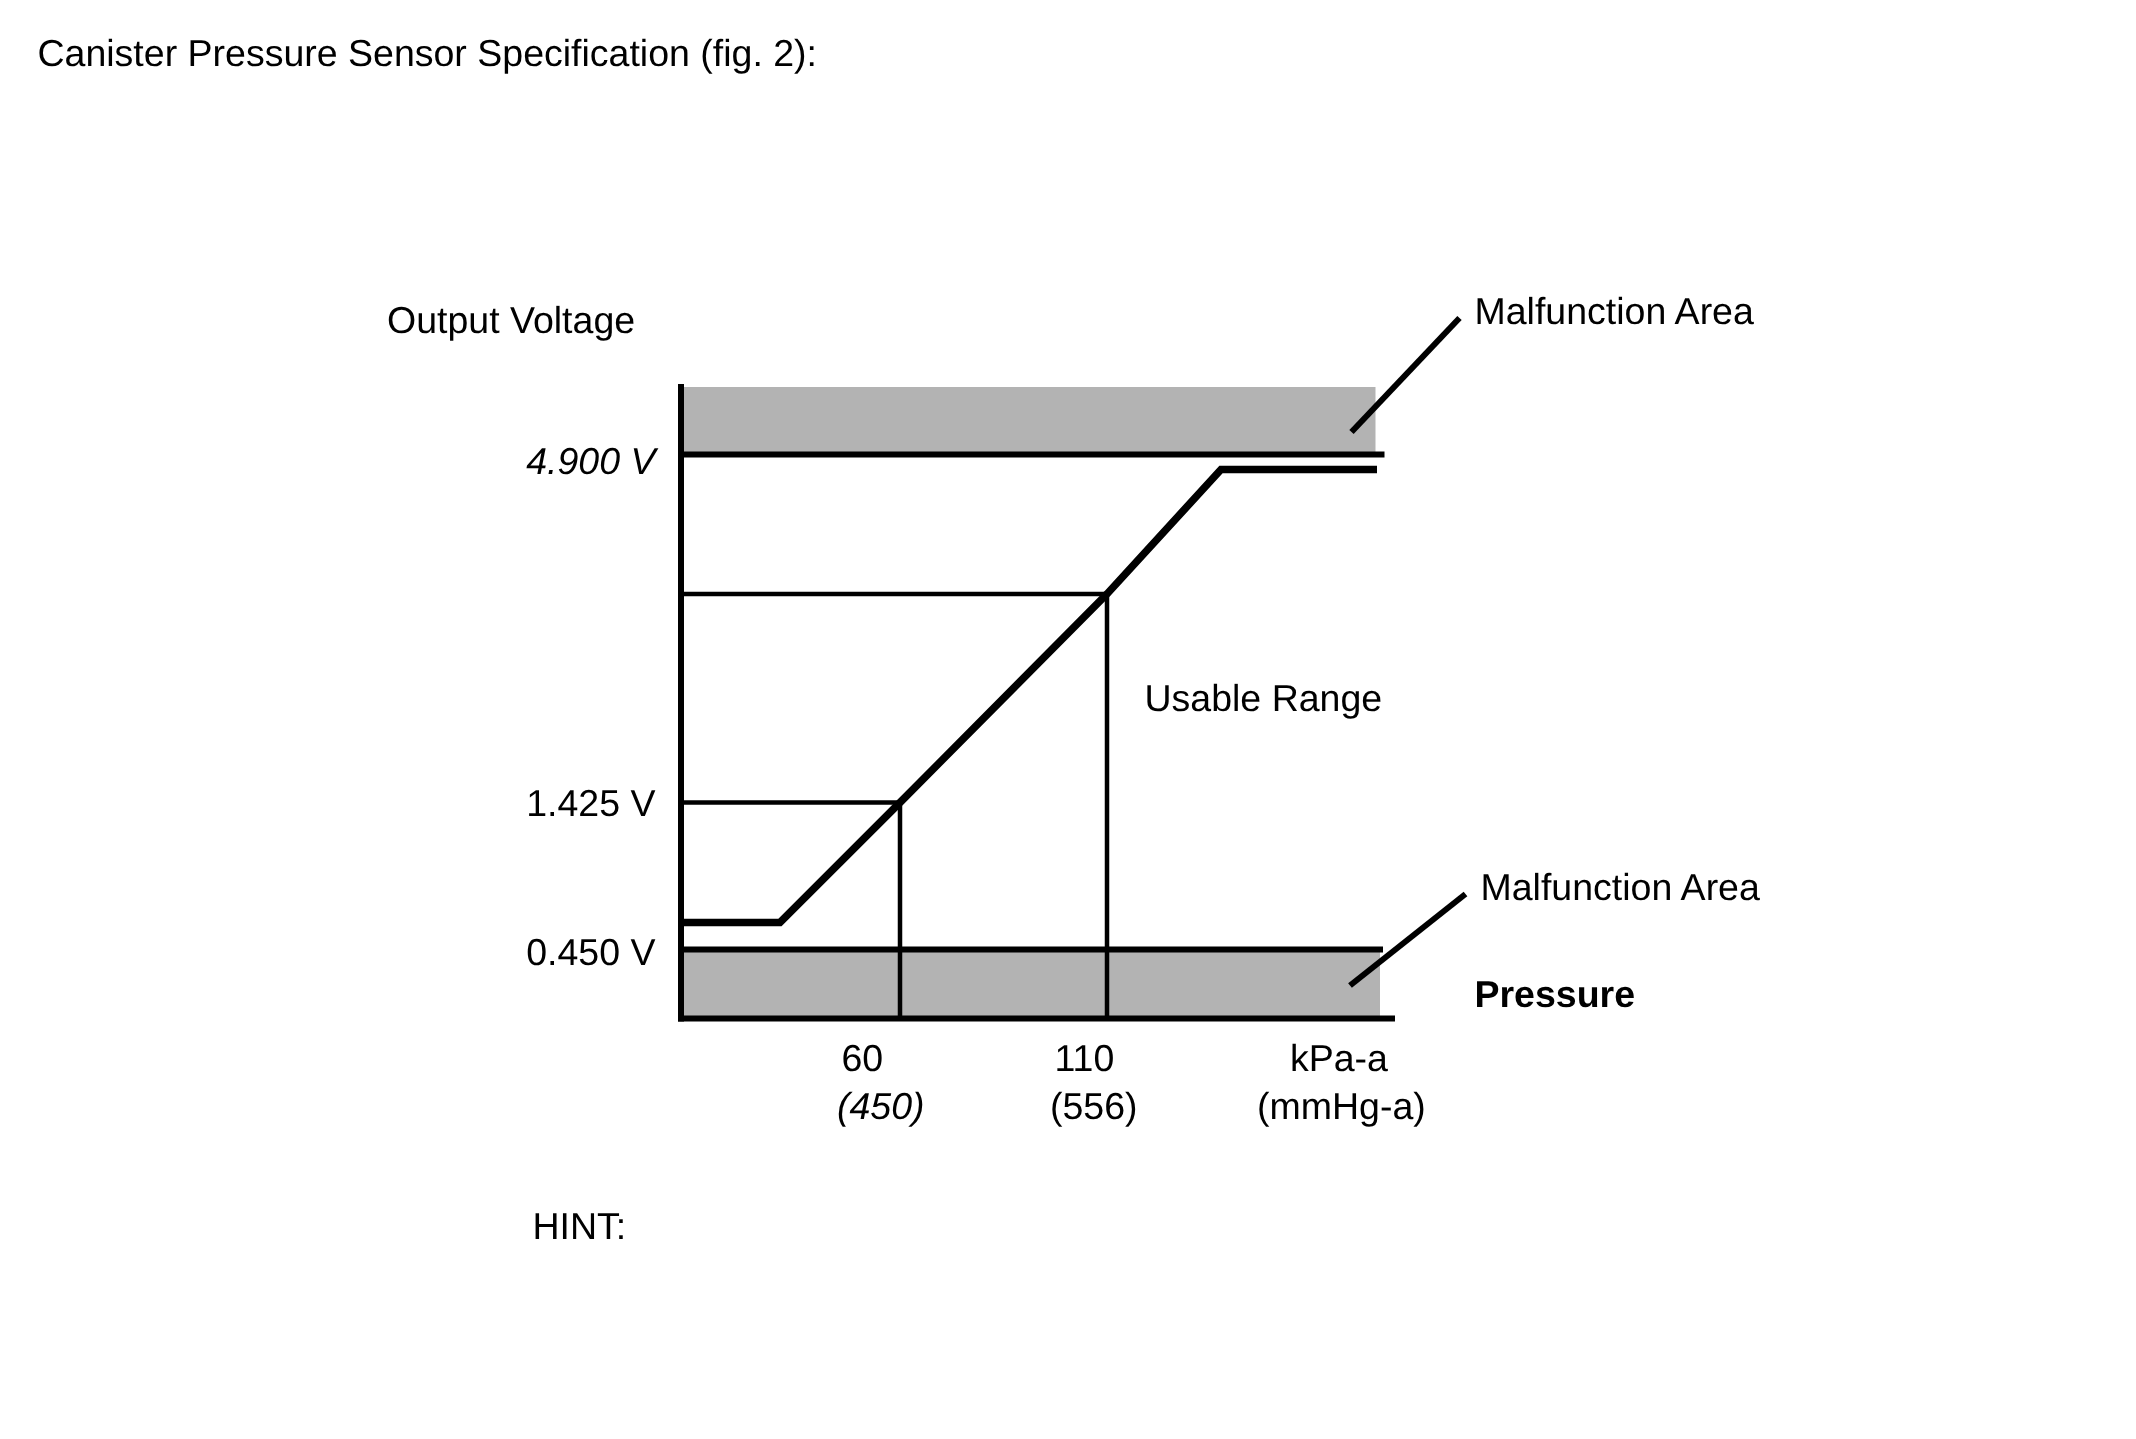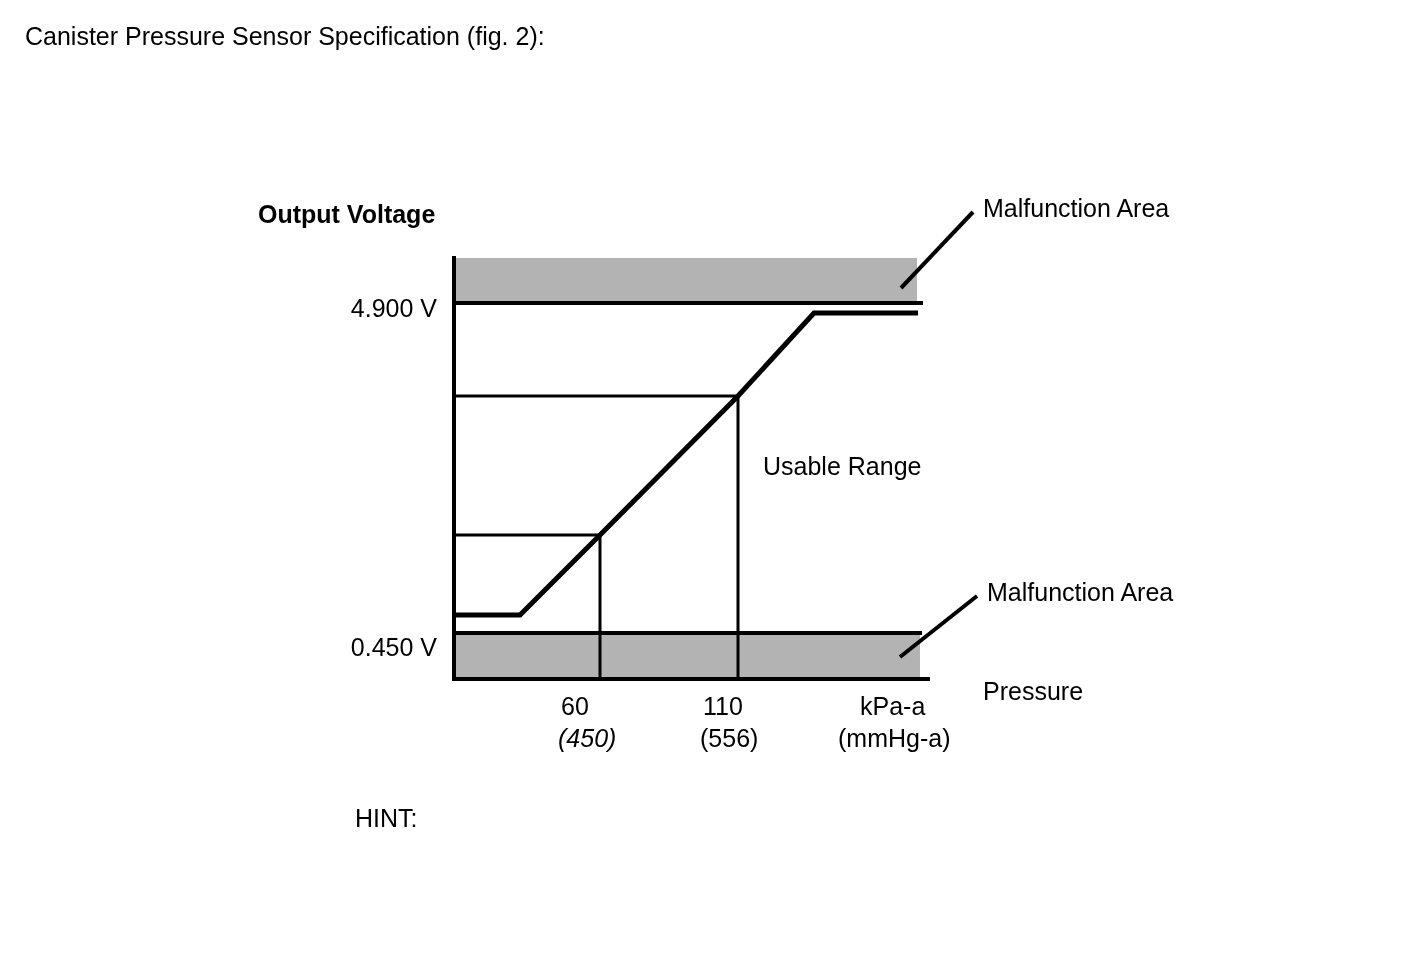--- a/index.html
+++ b/index.html
@@ -61,36 +61,37 @@
     <line class="w3" x1="738" y1="396" x2="738" y2="678"></line>
 
     <polyline class="curve" points="453,615 520,615 600,535 738,396 814,313 918,313"></polyline>
 
     <line class="w4" x1="973" y1="212" x2="901" y2="288"></line>
     <line class="w4" x1="977" y1="596" x2="900" y2="657"></line>
   </svg>
 
   <div class="lbl" style="left:25px; top:21px;">Canister Pressure Sensor Specification (fig. 2):</div>
 
-  <div class="lbl" style="left:258px; top:199px;font-weight:bold;">Output Voltage</div>
+  <div class="lbl" style="left:258px; top:199px;">Output Voltage</div>
 
-  <div class="lbl r" style="left:250px; top:293px; width:187px;">4.900 V</div>
-  <div class="lbl r" style="left:250px; top:620px; width:187px;margin-top:12px;">0.450 V</div>
+  <div class="lbl r" style="left:250px; top:293px; width:187px;font-style:italic;">4.900 V</div>
+  <div class="lbl r" style="left:250px; top:521px; width:187px;">1.425 V</div>
+  <div class="lbl r" style="left:250px; top:620px; width:187px;">0.450 V</div>
 
   <div class="lbl" style="left:561px; top:691px;">60</div>
   <div class="lbl" style="left:703px; top:691px;">110</div>
   <div class="lbl" style="left:860px; top:691px;">kPa-a</div>
 
   <div class="lbl" style="left:558px; top:723px;font-style:italic;">(450)</div>
   <div class="lbl" style="left:700px; top:723px;">(556)</div>
   <div class="lbl" style="left:838px; top:723px;">(mmHg-a)</div>
 
   <div class="lbl" style="left:763px; top:451px;">Usable Range</div>
 
   <div class="lbl" style="left:983px; top:193px;">Malfunction Area</div>
 
   <div class="lbl" style="left:987px; top:577px;">Malfunction Area</div>
 
-  <div class="lbl" style="left:983px; top:676px;">Pressure</div>
+  <div class="lbl" style="left:983px; top:648px;font-weight:bold;">Pressure</div>
 
   <div class="lbl" style="left:355px; top:803px;">HINT:</div>
 
 </div>
 
 </body></html>

